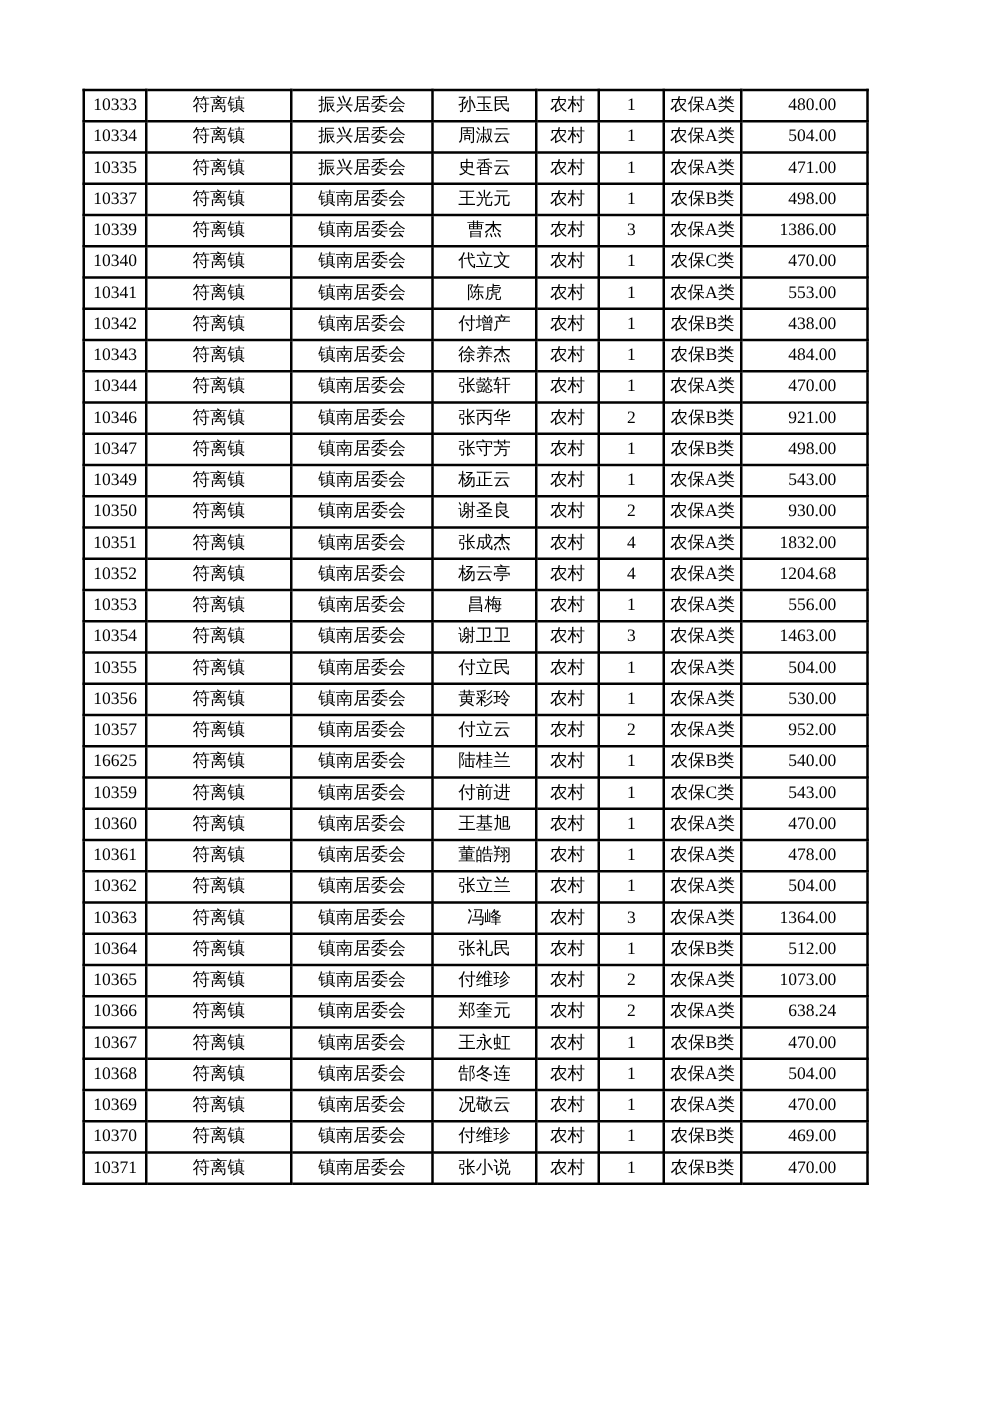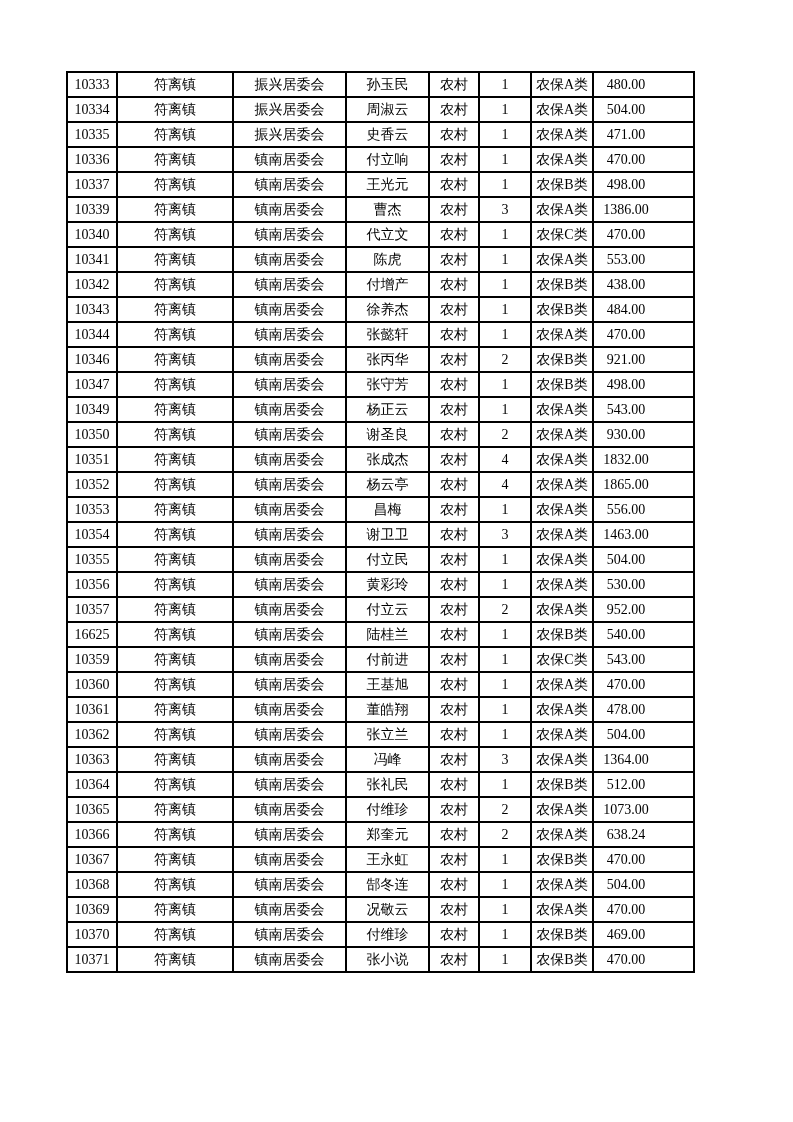--- a/index.html
+++ b/index.html
@@ -34,22 +34,22 @@
     font-size: 14px;
     line-height: 23px;
     color: #000000;
     text-align: center;
     vertical-align: middle;
     white-space: nowrap;
     overflow: hidden;
   }
   
   table.data-table td.col-amount {
-    text-align: center;
-    padding-right: 35px;
+    text-align: right;
+    padding-right: 24px;
   }
 </style>
 </head>
 <body>
 
 <div class="page">
   <table class="data-table">
     <colgroup>
       <col style="width:50px">
       <col style="width:116px">
@@ -85,30 +85,20 @@
           <td class="col-id">10335</td>
           <td class="col-town">符离镇</td>
           <td class="col-committee">振兴居委会</td>
           <td class="col-name">史香云</td>
           <td class="col-category">农村</td>
           <td class="col-count">1</td>
           <td class="col-type">农保A类</td>
           <td class="col-amount">471.00</td>
         </tr>
         <tr>
-          <td class="col-id">10336</td>
-          <td class="col-town">符离镇</td>
-          <td class="col-committee">镇南居委会</td>
-          <td class="col-name">付立响</td>
-          <td class="col-category">农村</td>
-          <td class="col-count">1</td>
-          <td class="col-type">农保A类</td>
-          <td class="col-amount">470.00</td>
-        </tr>
-        <tr>
           <td class="col-id">10337</td>
           <td class="col-town">符离镇</td>
           <td class="col-committee">镇南居委会</td>
           <td class="col-name">王光元</td>
           <td class="col-category">农村</td>
           <td class="col-count">1</td>
           <td class="col-type">农保B类</td>
           <td class="col-amount">498.00</td>
         </tr>
         <tr>
@@ -222,21 +212,21 @@
           <td class="col-amount">1832.00</td>
         </tr>
         <tr>
           <td class="col-id">10352</td>
           <td class="col-town">符离镇</td>
           <td class="col-committee">镇南居委会</td>
           <td class="col-name">杨云亭</td>
           <td class="col-category">农村</td>
           <td class="col-count">4</td>
           <td class="col-type">农保A类</td>
-          <td class="col-amount">1865.00</td>
+          <td class="col-amount">1204.68</td>
         </tr>
         <tr>
           <td class="col-id">10353</td>
           <td class="col-town">符离镇</td>
           <td class="col-committee">镇南居委会</td>
           <td class="col-name">昌梅</td>
           <td class="col-category">农村</td>
           <td class="col-count">1</td>
           <td class="col-type">农保A类</td>
           <td class="col-amount">556.00</td>

